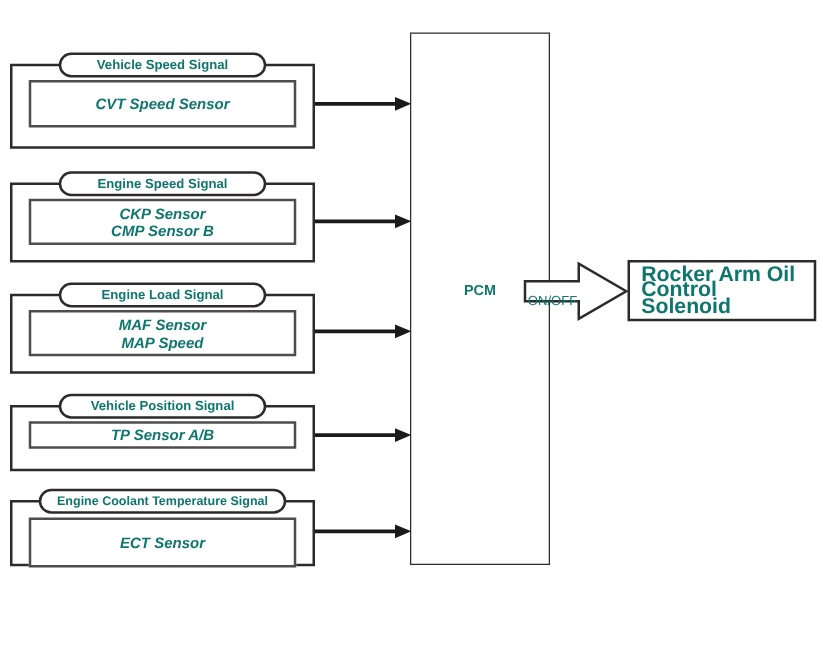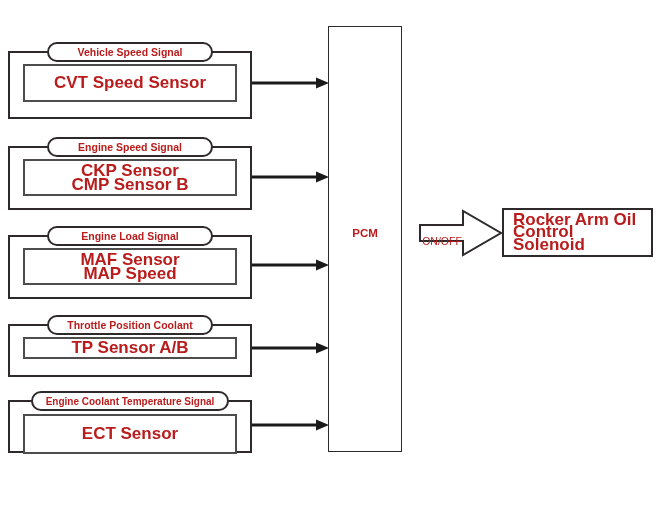--- a/index.html
+++ b/index.html
@@ -1,53 +1,53 @@
 <!DOCTYPE html>
 <html><head>
 <meta charset="utf-8">
 <style>
   html,body{margin:0;padding:0;background:#ffffff;}
   .canvas{
     position:relative;width:658px;height:530px;background:#ffffff;
-    font-family:"Liberation Sans", sans-serif;color:#b91c1c;overflow:hidden;
+    font-family:"Liberation Sans", sans-serif;color:#0f766e;overflow:hidden;
   }
   
   .outer-box{
     position:absolute;left:8px;width:244px;border:2px solid #2e2a2b;
     background:#ffffff;box-sizing:border-box;
   }
   .pill{
     position:absolute;border:2px solid #2e2a2b;border-radius:11px;background:#ffffff;
     display:flex;align-items:center;justify-content:center;
     font-weight:bold;font-size:10.5px;box-sizing:border-box;z-index:3;white-space:nowrap;
   }
   .inner-box{
     position:absolute;left:23px;width:214px;border:2px solid #4d4d4d;background:#ffffff;
     display:flex;align-items:center;justify-content:center;text-align:center;
-    font-weight:bold;font-size:17px;line-height:14px;white-space:pre-line;
-    box-sizing:border-box;z-index:2;
+    font-weight:bold;font-size:12px;line-height:14px;white-space:pre-line;
+    box-sizing:border-box;z-index:2;font-style:italic;
   }
   .b1-outer{top:51px;height:68px}
   .b1-pill{top:42px;left:47px;width:166px;height:20px}
   .b1-inner{top:64px;height:38px}
   .b2-outer{top:146px;height:64px}
   .b2-pill{top:137px;left:47px;width:166px;height:20px}
   .b2-inner{top:159px;height:37px}
   .b3-outer{top:235px;height:64px}
   .b3-pill{top:226px;left:47px;width:166px;height:20px}
   .b3-inner{top:248px;height:37px}
   .b4-outer{top:324px;height:53px}
   .b4-pill{top:315px;left:47px;width:166px;height:20px}
   .b4-inner{top:337px;height:22px}
   .b5-outer{top:400px;height:53px}
   .b5-pill{top:391px;left:31px;width:198px;height:20px;font-size:10px}
   .b5-inner{top:414px;height:40px}
   
   .pcm-box{
-    position:absolute;left:328px;top:26px;width:74px;height:426px;
+    position:absolute;left:328px;top:26px;width:112px;height:426px;
     border:1.5px solid #2e2a2b;background:#ffffff;box-sizing:border-box;
     display:flex;align-items:center;justify-content:center;
     font-weight:bold;font-size:11.5px;z-index:1;
   }
   .pcm-label{position:relative;top:-6px;}
   
   .solenoid-box{
     position:absolute;left:502px;top:208px;width:151px;height:49px;
     border:2px solid #2e2a2b;background:#ffffff;box-sizing:border-box;
     display:flex;align-items:center;padding-left:9px;
@@ -73,21 +73,21 @@
   <div class="pill b2-pill">Engine Speed Signal</div>
   <div class="inner-box b2-inner">CKP Sensor
 CMP Sensor B</div>
 
   <div class="outer-box b3-outer"></div>
   <div class="pill b3-pill">Engine Load Signal</div>
   <div class="inner-box b3-inner">MAF Sensor
 MAP Speed</div>
 
   <div class="outer-box b4-outer"></div>
-  <div class="pill b4-pill">Throttle Position Coolant</div>
+  <div class="pill b4-pill">Vehicle Position Signal</div>
   <div class="inner-box b4-inner">TP Sensor A/B</div>
 
   <div class="outer-box b5-outer"></div>
   <div class="pill b5-pill">Engine Coolant Temperature Signal</div>
   <div class="inner-box b5-inner">ECT Sensor</div>
 
   <div class="pcm-box">
     <span class="pcm-label">PCM</span>
   </div>
 

